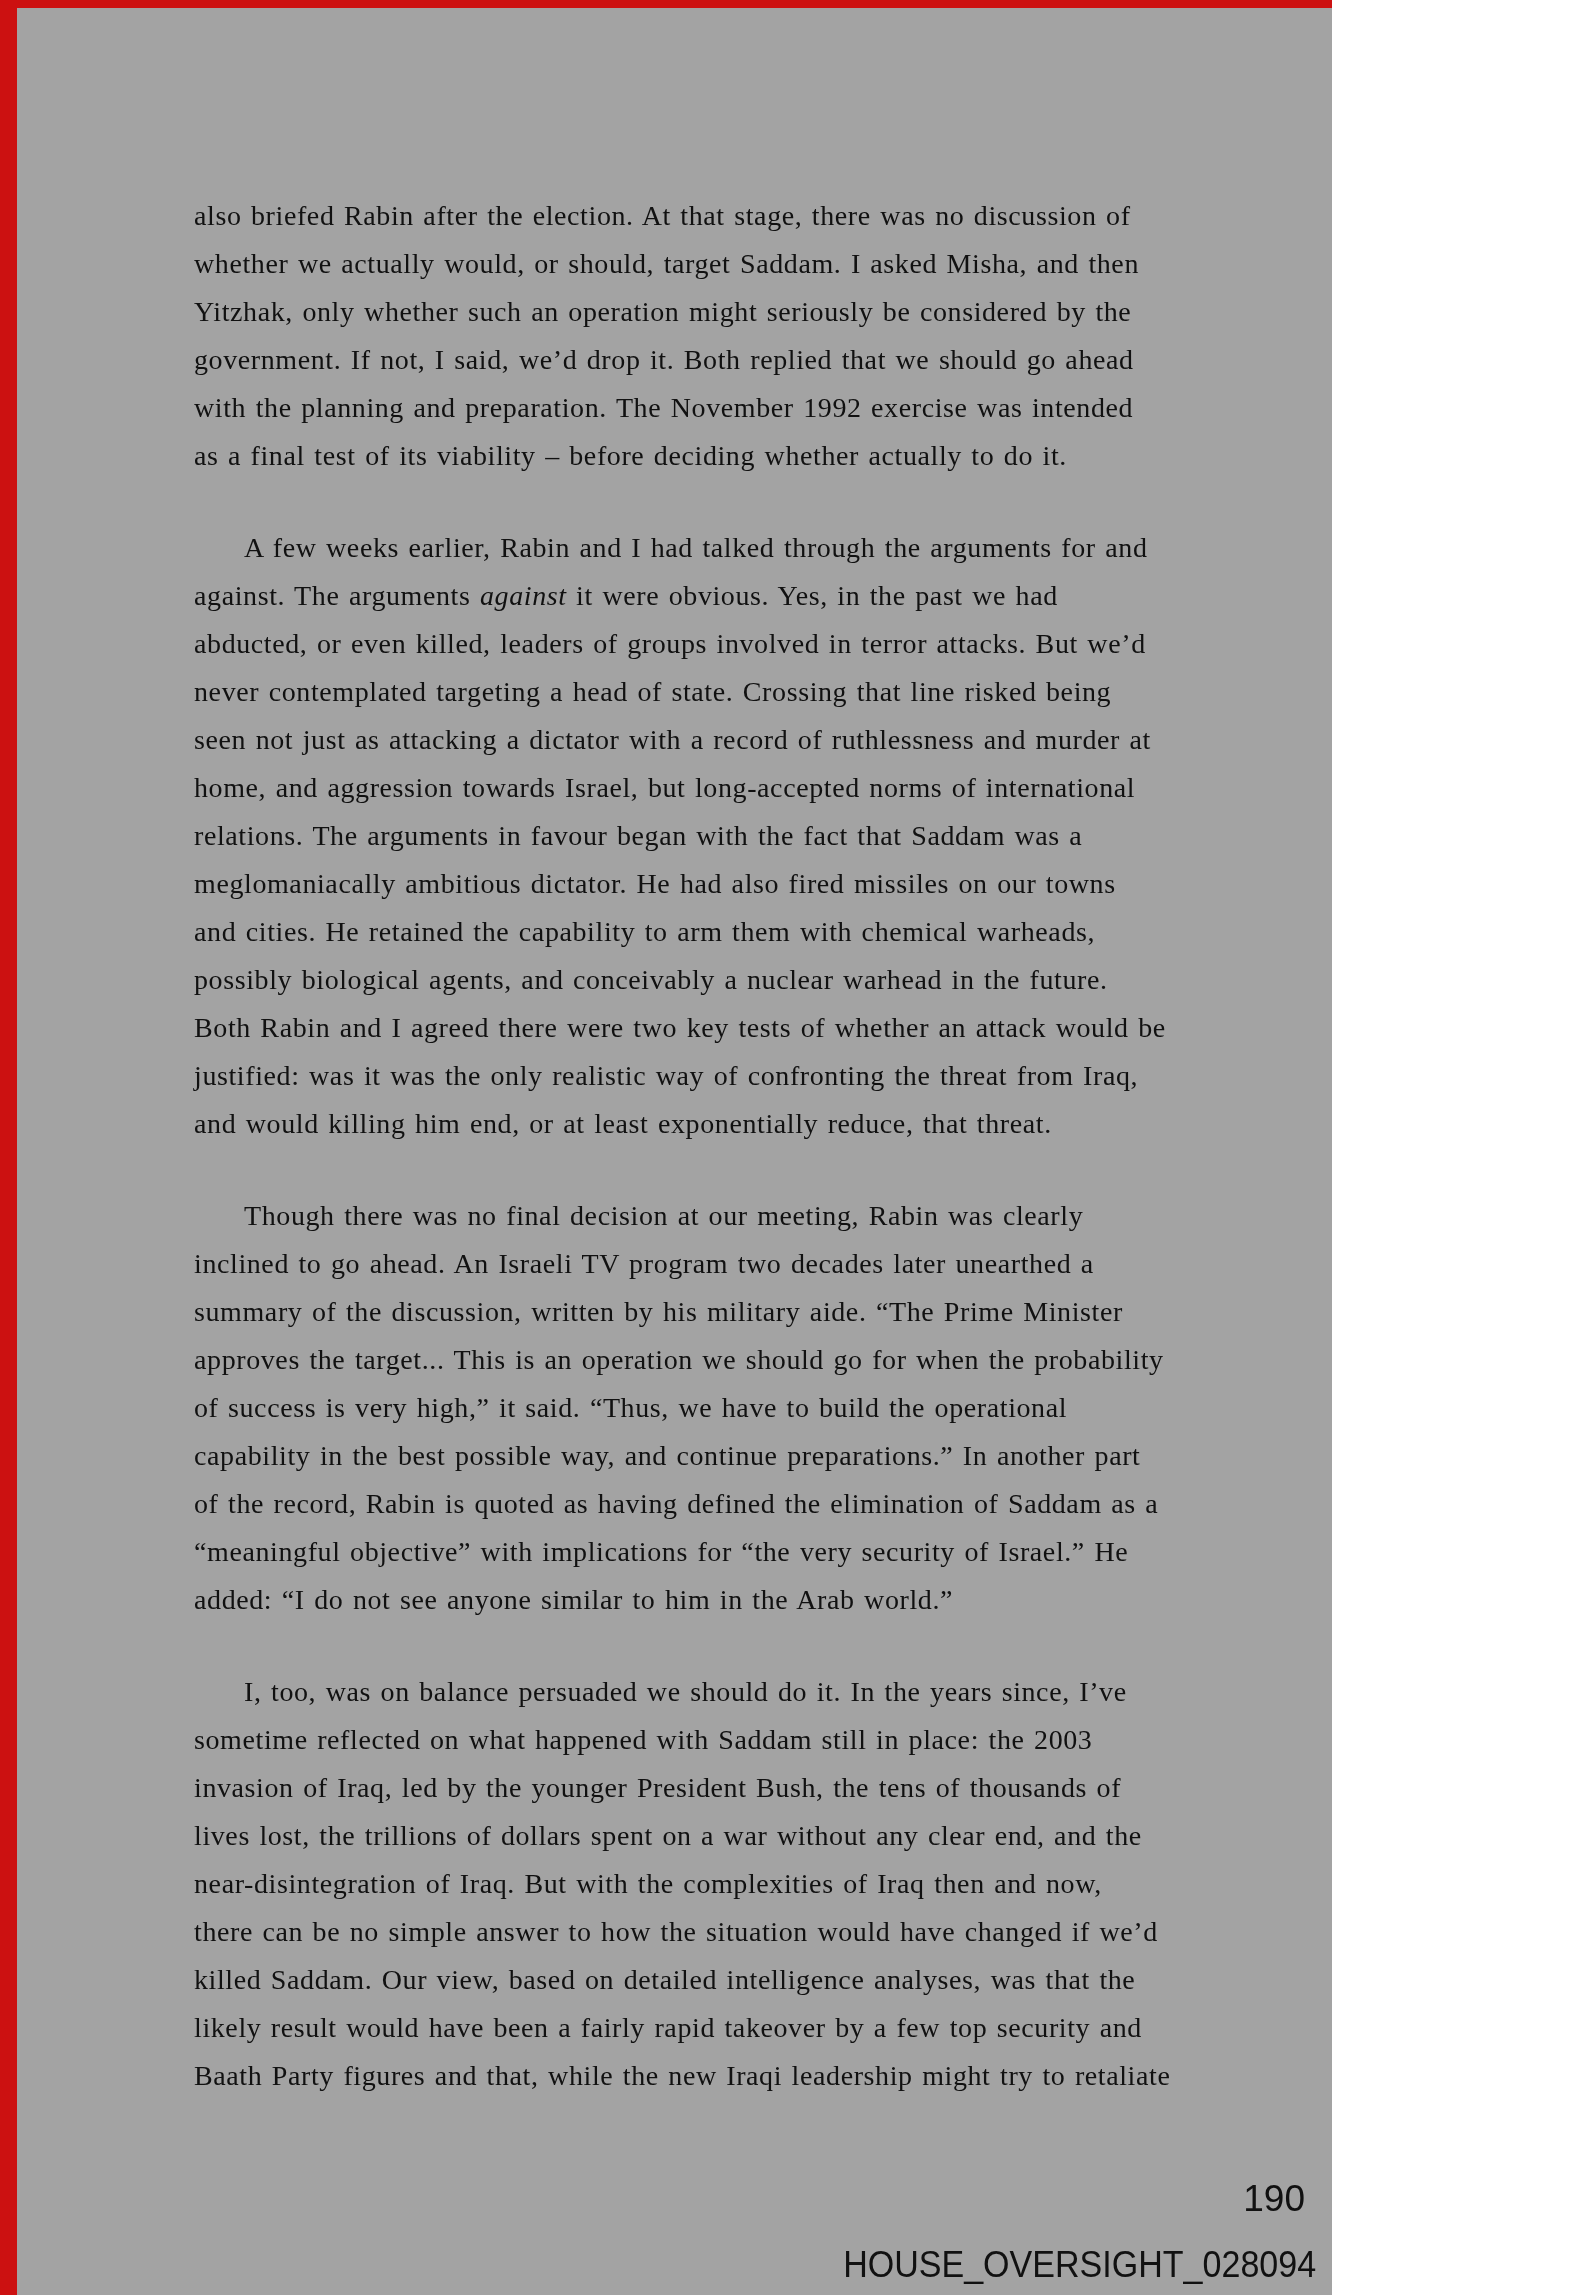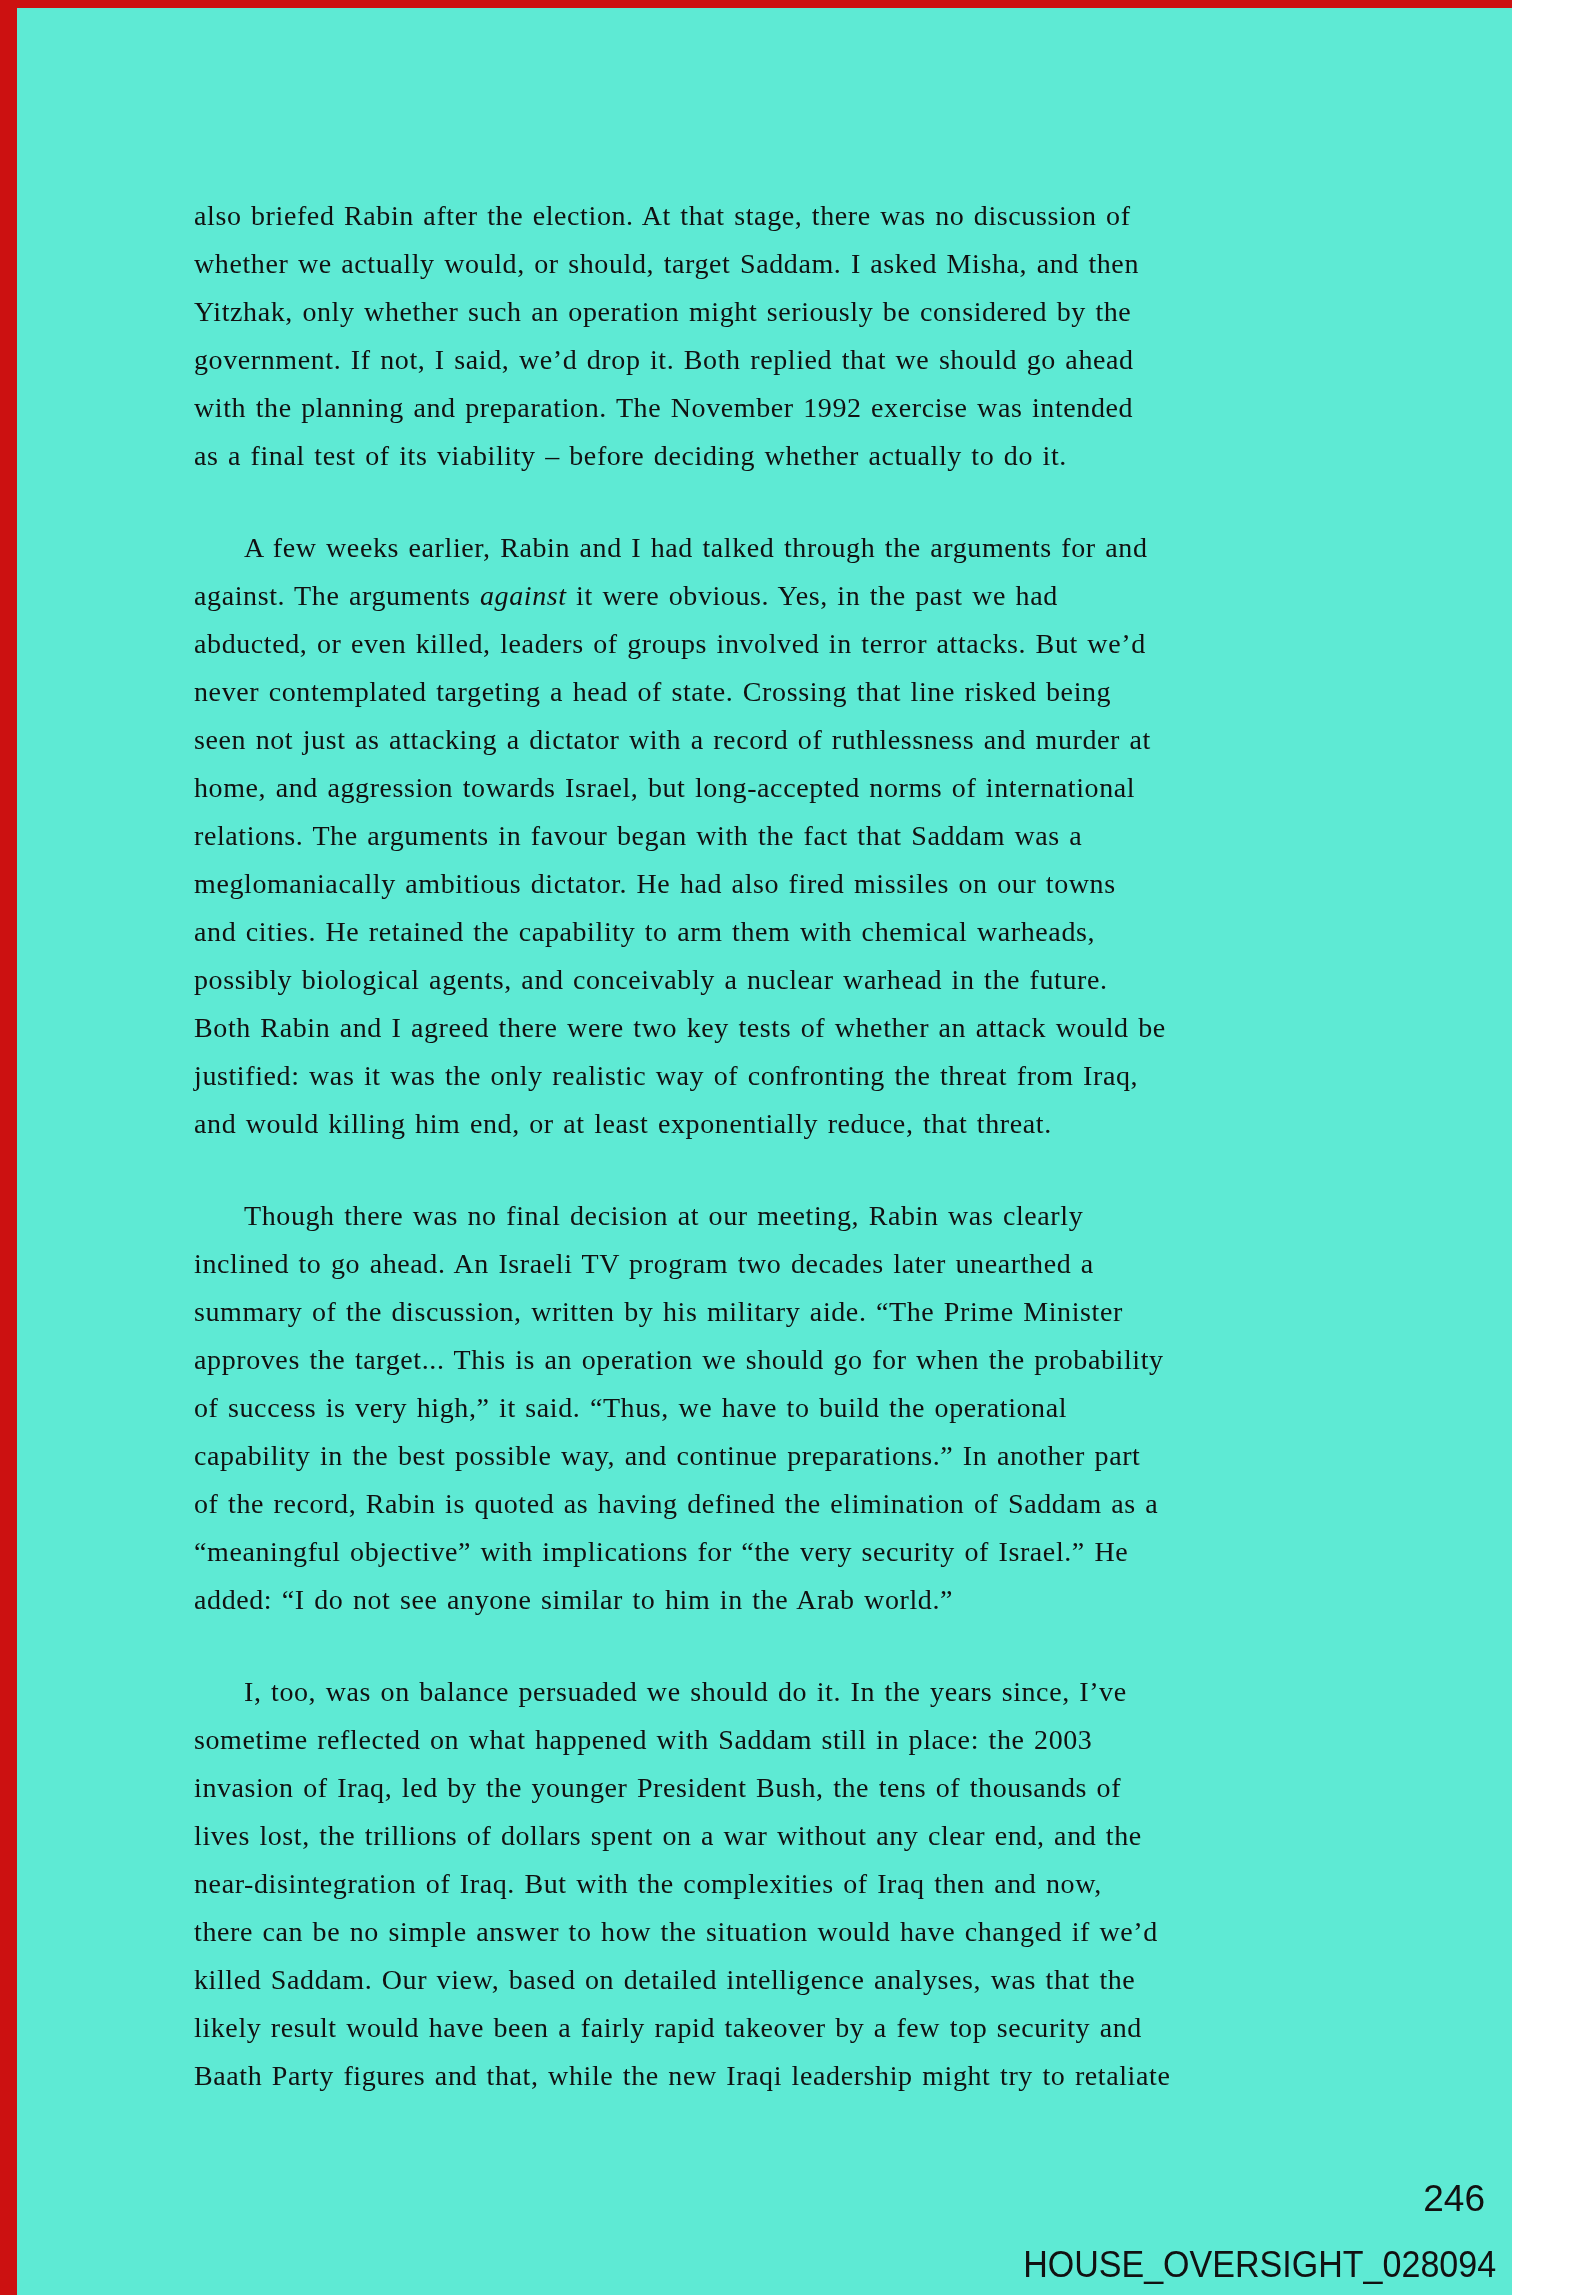--- a/index.html
+++ b/index.html
@@ -2,23 +2,23 @@
 <html style="--scan-edge: #cc1111;font-size:10.3px"><head>
 <meta charset="utf-8">
 <style>
   html, body {
     margin: 0;
     padding: 0;
     background: #ffffff;
   }
   .page {
     position: relative;
-    width: 1512px;
+    width: 1332px;
     height: 2295px;
-    background: #5eead4;
+    background: #a3a3a3;
     overflow: hidden;
     font-family: "Liberation Serif", serif;
     color: #111111;
   }
   
   .scan-edge-top {
     position: absolute;
     top: 0; left: 0;
     width: 100%; height: 7.7px;
     background: var(--scan-edge, #cc1111);
@@ -77,17 +77,17 @@
   <div class="scan-edge-top"></div>
   <div class="scan-edge-left"></div>
 
   <main class="body-text">
       <p class="para">also briefed Rabin after the election. At that stage, there was no discussion of<br>whether we actually would, or should, target Saddam. I asked Misha, and then<br>Yitzhak, only whether such an operation might seriously be considered by the<br>government. If not, I said, we’d drop it. Both replied that we should go ahead<br>with the planning and preparation. The November 1992 exercise was intended<br>as a final test of its viability – before deciding whether actually to do it.</p>
       <p class="para indent">A few weeks earlier, Rabin and I had talked through the arguments for and<br>against. The arguments <i>against</i> it were obvious. Yes, in the past we had<br>abducted, or even killed, leaders of groups involved in terror attacks. But we’d<br>never contemplated targeting a head of state. Crossing that line risked being<br>seen not just as attacking a dictator with a record of ruthlessness and murder at<br>home, and aggression towards Israel, but long-accepted norms of international<br>relations. The arguments in favour began with the fact that Saddam was a<br>meglomaniacally ambitious dictator. He had also fired missiles on our towns<br>and cities. He retained the capability to arm them with chemical warheads,<br>possibly biological agents, and conceivably a nuclear warhead in the future.<br>Both Rabin and I agreed there were two key tests of whether an attack would be<br>justified: was it was the only realistic way of confronting the threat from Iraq,<br>and would killing him end, or at least exponentially reduce, that threat.</p>
       <p class="para indent">Though there was no final decision at our meeting, Rabin was clearly<br>inclined to go ahead. An Israeli TV program two decades later unearthed a<br>summary of the discussion, written by his military aide. “The Prime Minister<br>approves the target... This is an operation we should go for when the probability<br>of success is very high,” it said. “Thus, we have to build the operational<br>capability in the best possible way, and continue preparations.” In another part<br>of the record, Rabin is quoted as having defined the elimination of Saddam as a<br>“meaningful objective” with implications for “the very security of Israel.” He<br>added: “I do not see anyone similar to him in the Arab world.”</p>
       <p class="para indent">I, too, was on balance persuaded we should do it. In the years since, I’ve<br>sometime reflected on what happened with Saddam still in place: the 2003<br>invasion of Iraq, led by the younger President Bush, the tens of thousands of<br>lives lost, the trillions of dollars spent on a war without any clear end, and the<br>near-disintegration of Iraq. But with the complexities of Iraq then and now,<br>there can be no simple answer to how the situation would have changed if we’d<br>killed Saddam. Our view, based on detailed intelligence analyses, was that the<br>likely result would have been a fairly rapid takeover by a few top security and<br>Baath Party figures and that, while the new Iraqi leadership might try to retaliate</p>
     </main>
 
-  <div class="page-number">246</div>
+  <div class="page-number">190</div>
 
   <div class="bates-stamp">HOUSE_OVERSIGHT_028094</div>
 </div>
 
 
 </body></html>

